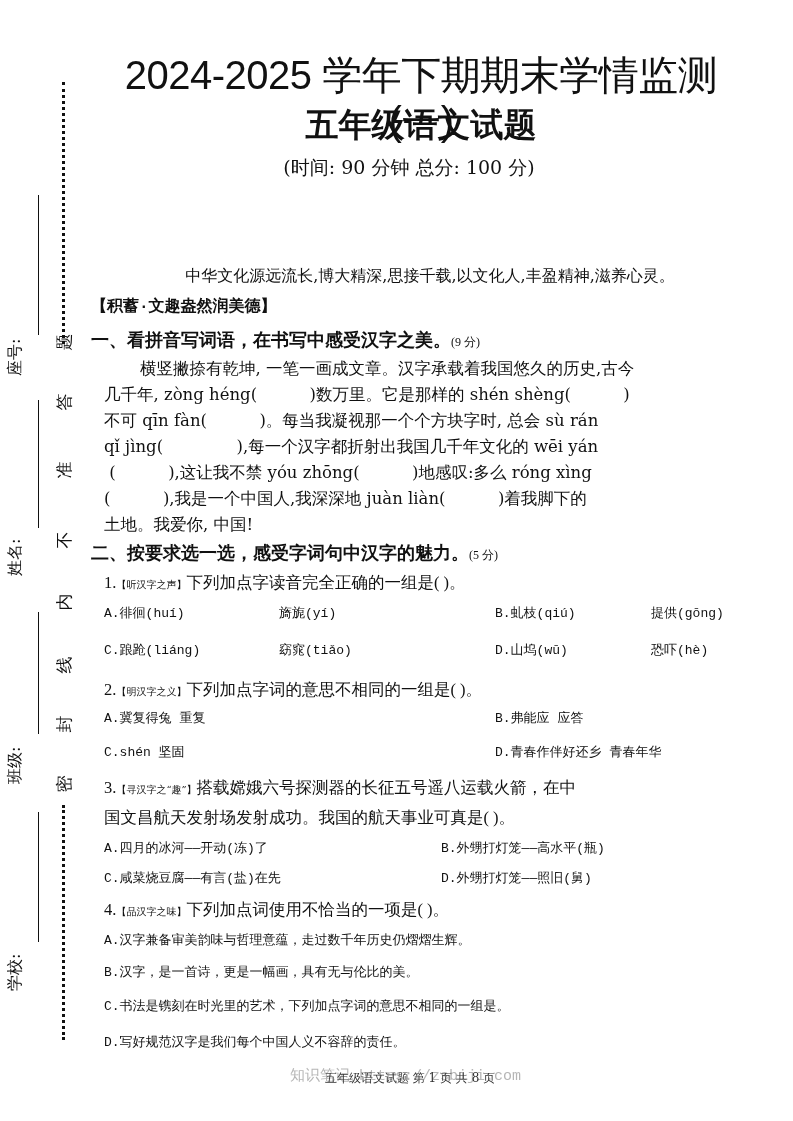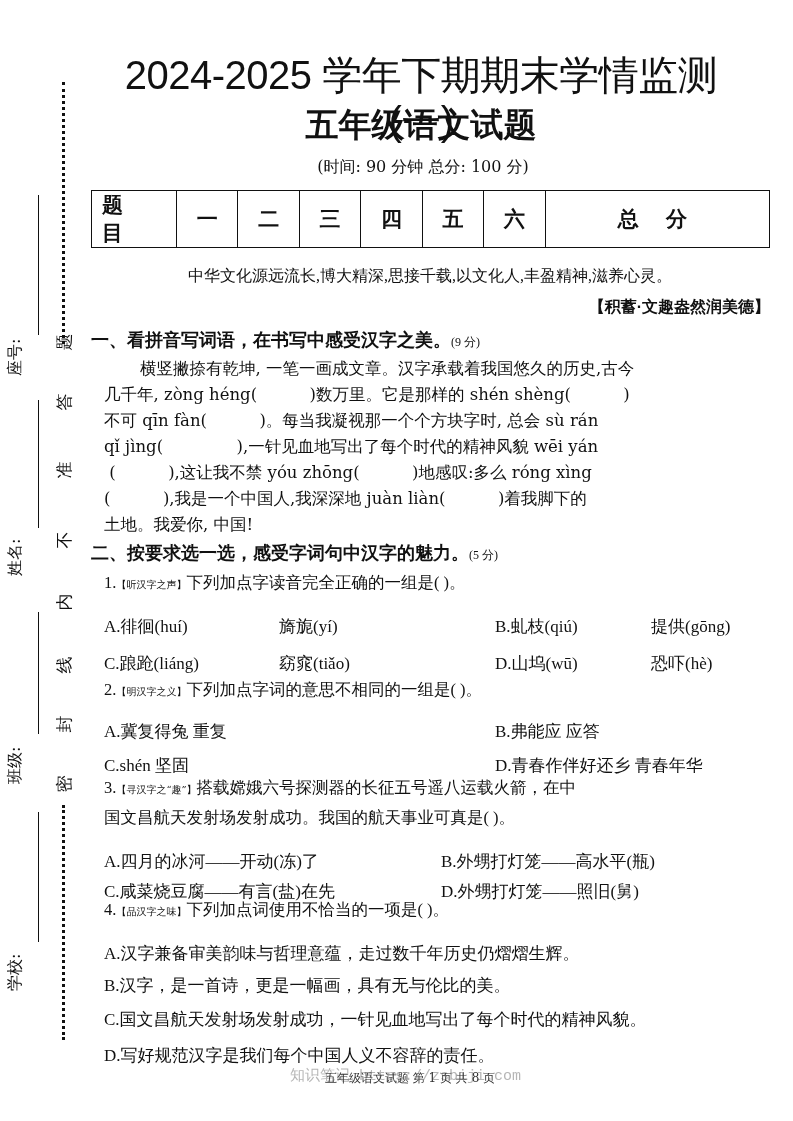--- a/index.html
+++ b/index.html
@@ -11,37 +11,37 @@
   .dotline { position: absolute; left: 62px; width: 0; border-left: 3px dotted #111; }
   .dot-top { top: 82px; height: 262px; }
   .dot-bot { top: 805px; height: 235px; }
   .seal-char { position: absolute; left: 52px; width: 24px; font-size: 17px; font-family: "DejaVu Sans", sans-serif; transform: rotate(-90deg); text-align: center; line-height: 24px; }
   .field-label { position: absolute; left: 18px; width: 22px; font-size: 16px; transform: rotate(-90deg); transform-origin: center; white-space: nowrap; text-align: center; line-height: 22px; }
   .field-line { position: absolute; left: 38px; width: 0; border-left: 1.5px solid #111; }
 
   
   .title1 { position: absolute; left: 96px; top: 52px; width: 650px; text-align: center; font-family: "Liberation Sans", sans-serif; font-size: 40px; line-height: 46px; letter-spacing: -0.5px; color: #111; }
   .title2 { position: absolute; left: 96px; top: 104px; width: 650px; text-align: center; font-family: "DejaVu Sans", sans-serif; font-weight: bold; font-size: 33px; line-height: 42px; }
-  .title3 { position: absolute; left: 98px; top: 153px; width: 650px; text-align: center; font-size: 16px; line-height: 28px; }
+  .title3 { position: absolute; left: 84px; top: 153px; width: 650px; text-align: center; font-size: 19px; line-height: 28px; }
 
   
   .score-table { position: absolute; left: 91px; top: 190px; width: 679px; border-collapse: collapse; font-family: "DejaVu Sans", sans-serif; }
   .score-table td { border: 1.5px solid #111; height: 34px; text-align: center; font-size: 21px; font-weight: bold; }
   .score-table td.first { width: 85px; letter-spacing: 12px; padding-left: 10px; text-align: left; }
   .score-table td.last { letter-spacing: 10px; }
 
-  .motto { position: absolute; left: 91px; top: 263px; width: 678px; text-align: center; font-size: 16px; line-height: 26px; font-family: Liberation Serif, serif; }
-  .section-banner { position: absolute; left: 91px; top: 294px; width: 679px; text-align: right; font-family: Liberation Sans, sans-serif; font-size: 16px; font-weight: bold; line-height: 26px; }
+  .motto { position: absolute; left: 91px; top: 263px; width: 678px; text-align: center; font-size: 16px; line-height: 26px; }
+  .section-banner { position: absolute; left: 91px; top: 294px; width: 679px; text-align: left; font-family: Liberation Mono, monospace; font-size: 16px; font-weight: bold; line-height: 26px; }
 
   .q-head { position: absolute; left: 91px; font-family: "DejaVu Sans", sans-serif; font-weight: bold; font-size: 18px; line-height: 26px; }
   .q-head .pts { font-family: "Liberation Serif", serif; font-weight: normal; font-size: 12px; }
 
   .line { position: absolute; left: 104px; font-size: 16.5px; line-height: 24px; white-space: nowrap; font-family: "Liberation Serif", serif; }
   .line .tag { font-family: "DejaVu Serif", serif; font-size: 10px; }
-  .opt { position: absolute; font-family: Liberation Serif, serif; font-size: 17px; line-height: 24px; white-space: nowrap; margin-top: 13px; }
+  .opt { position: absolute; font-family: Liberation Mono, monospace; font-size: 13px; line-height: 24px; white-space: nowrap; }
 
   .footer { position: absolute; left: 250px; top: 1070px; width: 320px; text-align: center; font-size: 12px; color: #333; }
   .watermark { position: absolute; left: 290px; top: 1066px; font-family: Liberation Mono, monospace; font-size: 15px; color: rgba(120,120,120,0.55); }
 </style>
 </head>
 <body>
 
 <div class="margin">
   <div class="dotline dot-top"></div>
   <div class="dotline dot-bot"></div>
@@ -67,43 +67,33 @@
 
   <div class="field-label" style="top:955px;height:50px">学校:</div>
 </div>
 
 <div class="title1">2024-2025 学年下期期末学情监测(一)</div>
 <div class="title2">五年级语文试题</div>
 <div class="title3">(时间: 90 分钟  总分: 100 分)</div>
 
 <table class="score-table">
   <tbody>
-      <tr>
-    <td class="first">题 目</td>
-    <td>一</td>
-    <td>二</td>
-    <td>三</td>
-    <td>四</td>
-    <td>五</td>
-    <td>六</td>
-    <td class="last">总 分</td>
-  </tr>
 </tbody>
   </table>
 
 <div class="motto">中华文化源远流长,博大精深,思接千载,以文化人,丰盈精神,滋养心灵。</div>
 <div class="section-banner">【积蓄·文趣盎然润美德】</div>
 
 <div class="q-head" style="top:327px">
   <span>一、看拼音写词语，在书写中感受汉字之美。</span><span class="pts">(9 分)</span>
 </div>
 <div class="line" style="top:357px; left:140px; font-family:'DejaVu Serif',serif;">横竖撇捺有乾坤, 一笔一画成文章。汉字承载着我国悠久的历史,古今</div>
 <div class="line" style="top:383px; font-family:'DejaVu Serif',serif; white-space:pre;">几千年, zòng héng(          )数万里。它是那样的 shén shèng(          )</div>
 <div class="line" style="top:409px; font-family:'DejaVu Serif',serif; white-space:pre;">不可 qīn fàn(          )。每当我凝视那一个个方块字时, 总会 sù rán</div>
-<div class="line" style="top:435px; font-family:'DejaVu Serif',serif; white-space:pre;">qǐ jìng(              ),一针见血地写出了每个时代的精神风貌 wēi yán</div>
+<div class="line" style="top:435px; font-family:'DejaVu Serif',serif; white-space:pre;">qǐ jìng(              ),每一个汉字都折射出我国几千年文化的 wēi yán</div>
 <div class="line" style="top:461px; font-family:'DejaVu Serif',serif; white-space:pre;"> (          ),这让我不禁 yóu zhōng(          )地感叹:多么 róng xìng</div>
 <div class="line" style="top:487px; font-family:'DejaVu Serif',serif; white-space:pre;">(          ),我是一个中国人,我深深地 juàn liàn(          )着我脚下的</div>
 <div class="line" style="top:513px; font-family:'DejaVu Serif',serif;text-align:right;">土地。我爱你, 中国!</div>
 
 <div class="q-head" style="top:540px">
   <span>二、按要求选一选，感受字词句中汉字的魅力。</span><span class="pts">(5 分)</span>
 </div>
 
 <div class="line" style="top:571px">
   <span>1.</span><span class="tag">【听汉字之声】</span><span>下列加点字读音完全正确的一组是(      )。</span>
@@ -132,17 +122,17 @@
 <div class="opt" style="left:104px; top:837px">A.四月的冰河——开动(冻)了</div>
 <div class="opt" style="left:441px; top:837px">B.外甥打灯笼——高水平(瓶)</div>
 <div class="opt" style="left:104px; top:867px">C.咸菜烧豆腐——有言(盐)在先</div>
 <div class="opt" style="left:441px; top:867px">D.外甥打灯笼——照旧(舅)</div>
 
 <div class="line" style="top:898px">
   <span>4.</span><span class="tag">【品汉字之味】</span><span>下列加点词使用不恰当的一项是(      )。</span>
 </div>
 <div class="opt" style="left:104px; top:929px">A.汉字兼备审美韵味与哲理意蕴，走过数千年历史仍熠熠生辉。</div>
 <div class="opt" style="left:104px; top:961px">B.汉字，是一首诗，更是一幅画，具有无与伦比的美。</div>
-<div class="opt" style="left:104px; top:995px">C.国文昌航天发射场发射成功，一针见血地写出了每个时代的精神风貌。</div>
+<div class="opt" style="left:104px; top:995px">C.书法是镌刻在时光里的艺术，下列加点字词的意思不相同的一组是。</div>
 <div class="opt" style="left:104px; top:1031px">D.写好规范汉字是我们每个中国人义不容辞的责任。</div>
 
 <div class="watermark">知识笔记 https://zsbiji.com</div>
 <div class="footer">五年级语文试题 第 1 页 共 8 页</div>
 
 </body></html>

